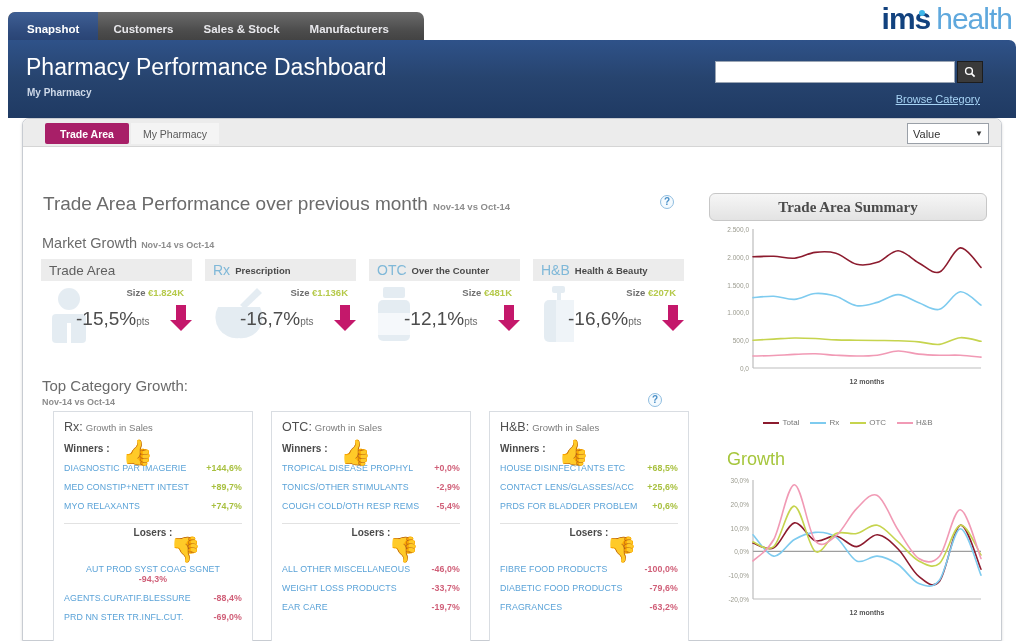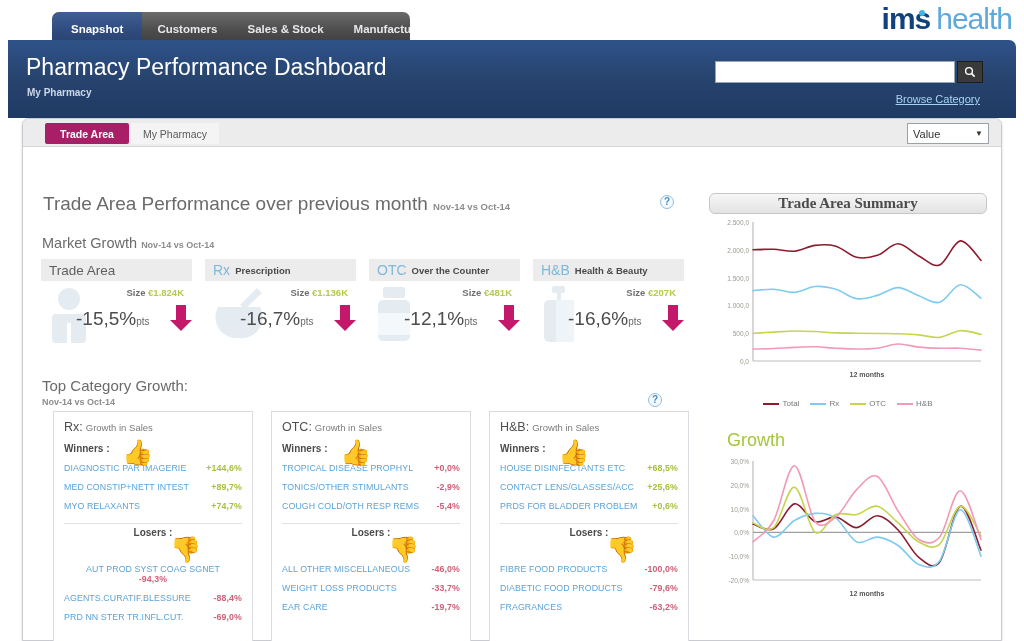--- a/index.html
+++ b/index.html
@@ -19,26 +19,25 @@
   .logo .ims { color: #12427e; font-weight: bold; }
   .logo .health { color: #5fa8dd; font-weight: 300; }
   .logo .dot {
     display: inline-block; width: 6px; height: 6px; border-radius: 50%;
     background: #3fb6e8; position: relative; top: -13px; left: -11px;
   }
 
   
   .topbar {
     position: absolute; left: 8px; top: 12px;
-    height: 34px; width: 358px;
+    height: 34px; width: 416px;
     background: linear-gradient(to bottom,#6b6b6b 0%, #4c4c4c 55%, #3d3d3d 100%);
     border-radius: 7px 7px 0 0;
     display: flex; align-items: stretch;
     overflow: hidden;
-    margin-left: 44px;
   }
   .topbar .tab {
     display: flex; align-items: center; padding: 0 15px;
     color: #e8e8ec; font-size: 11.5px; font-weight: bold;
     white-space: nowrap; cursor: pointer;
   }
   .topbar .tab.active {
     background: linear-gradient(to bottom,#3f5f94 0%, #2e4a7c 60%, #27406f 100%);
     border-radius: 7px 0 0 0;
     color: #ffffff; padding: 0 19px;
@@ -181,31 +180,31 @@
   }
   .item .nm { color: #5ba3d8; }
   .item .vl { font-weight: bold; }
   .item .vl.pos { color: #a8c03f; }
   .item .vl.neg { color: #d05f78; }
   .divider { border-top: 1px solid #e2e2e2; margin-top: 12px; }
 
   
   .summary { position: absolute; left: 686px; top: 46px; width: 278px; }
   .sum-head {
-    height: 21px; border: 1px solid #c7c7c7; border-radius: 6px;
+    height: 28px; border: 1px solid #c7c7c7; border-radius: 6px;
     background: linear-gradient(to bottom,#f6f6f6,#e3e3e3);
     display: flex; align-items: center; justify-content: center;
     font-size: 15px; font-weight: bold; color: #4b4b4b;
     font-family: "Liberation Serif", serif;
   }
   .chart-title { font-size: 18px; color: #a6c63c; margin: 12px 0 2px 18px; }
   .chart-title.growth { margin-top: 22px; }
   .chart-box { position: relative; }
   .legend {
-    display: flex; justify-content: center; gap: 11px; margin-top: 6px;
+    display: flex; justify-content: center; gap: 11px; margin-top: 18px;
   }
   .legend .li { display: flex; align-items: center; gap: 3px; font-size: 8px; color: #777; }
   .legend .sw { width: 16px; height: 2px; display: inline-block; }
 </style>
 </head>
 <body>
 
 <div id="app">
 
   <div class="logo">

